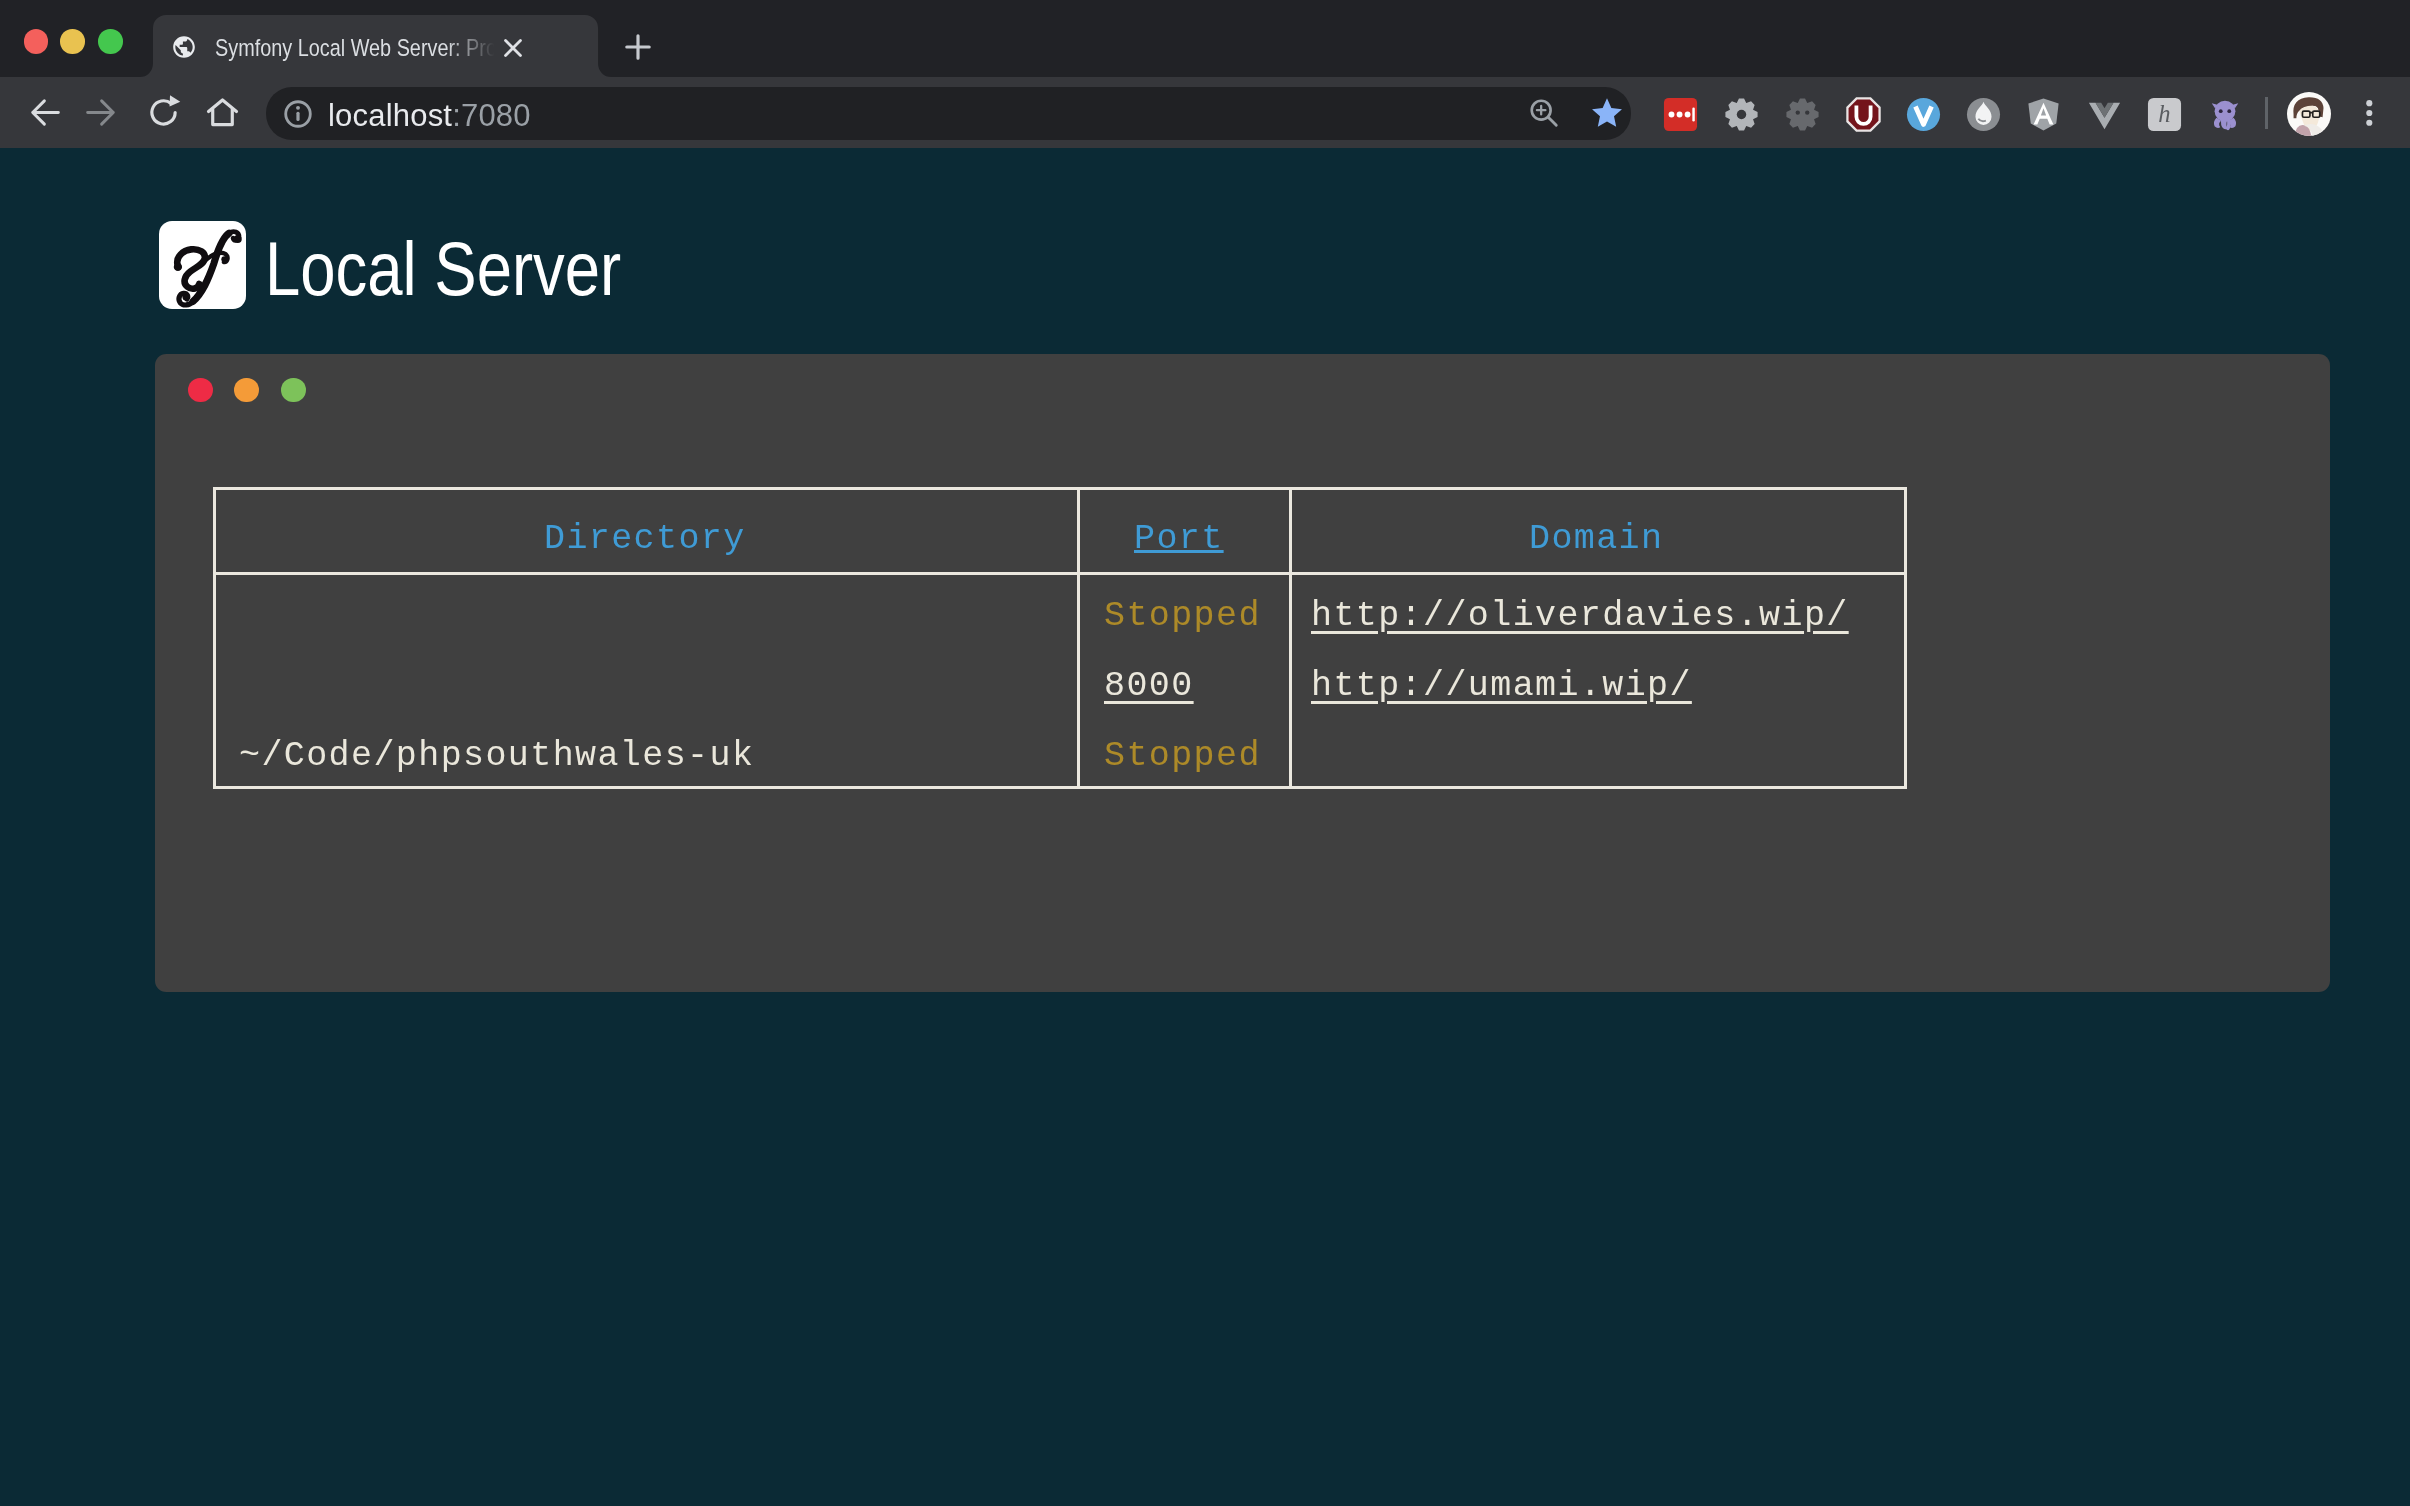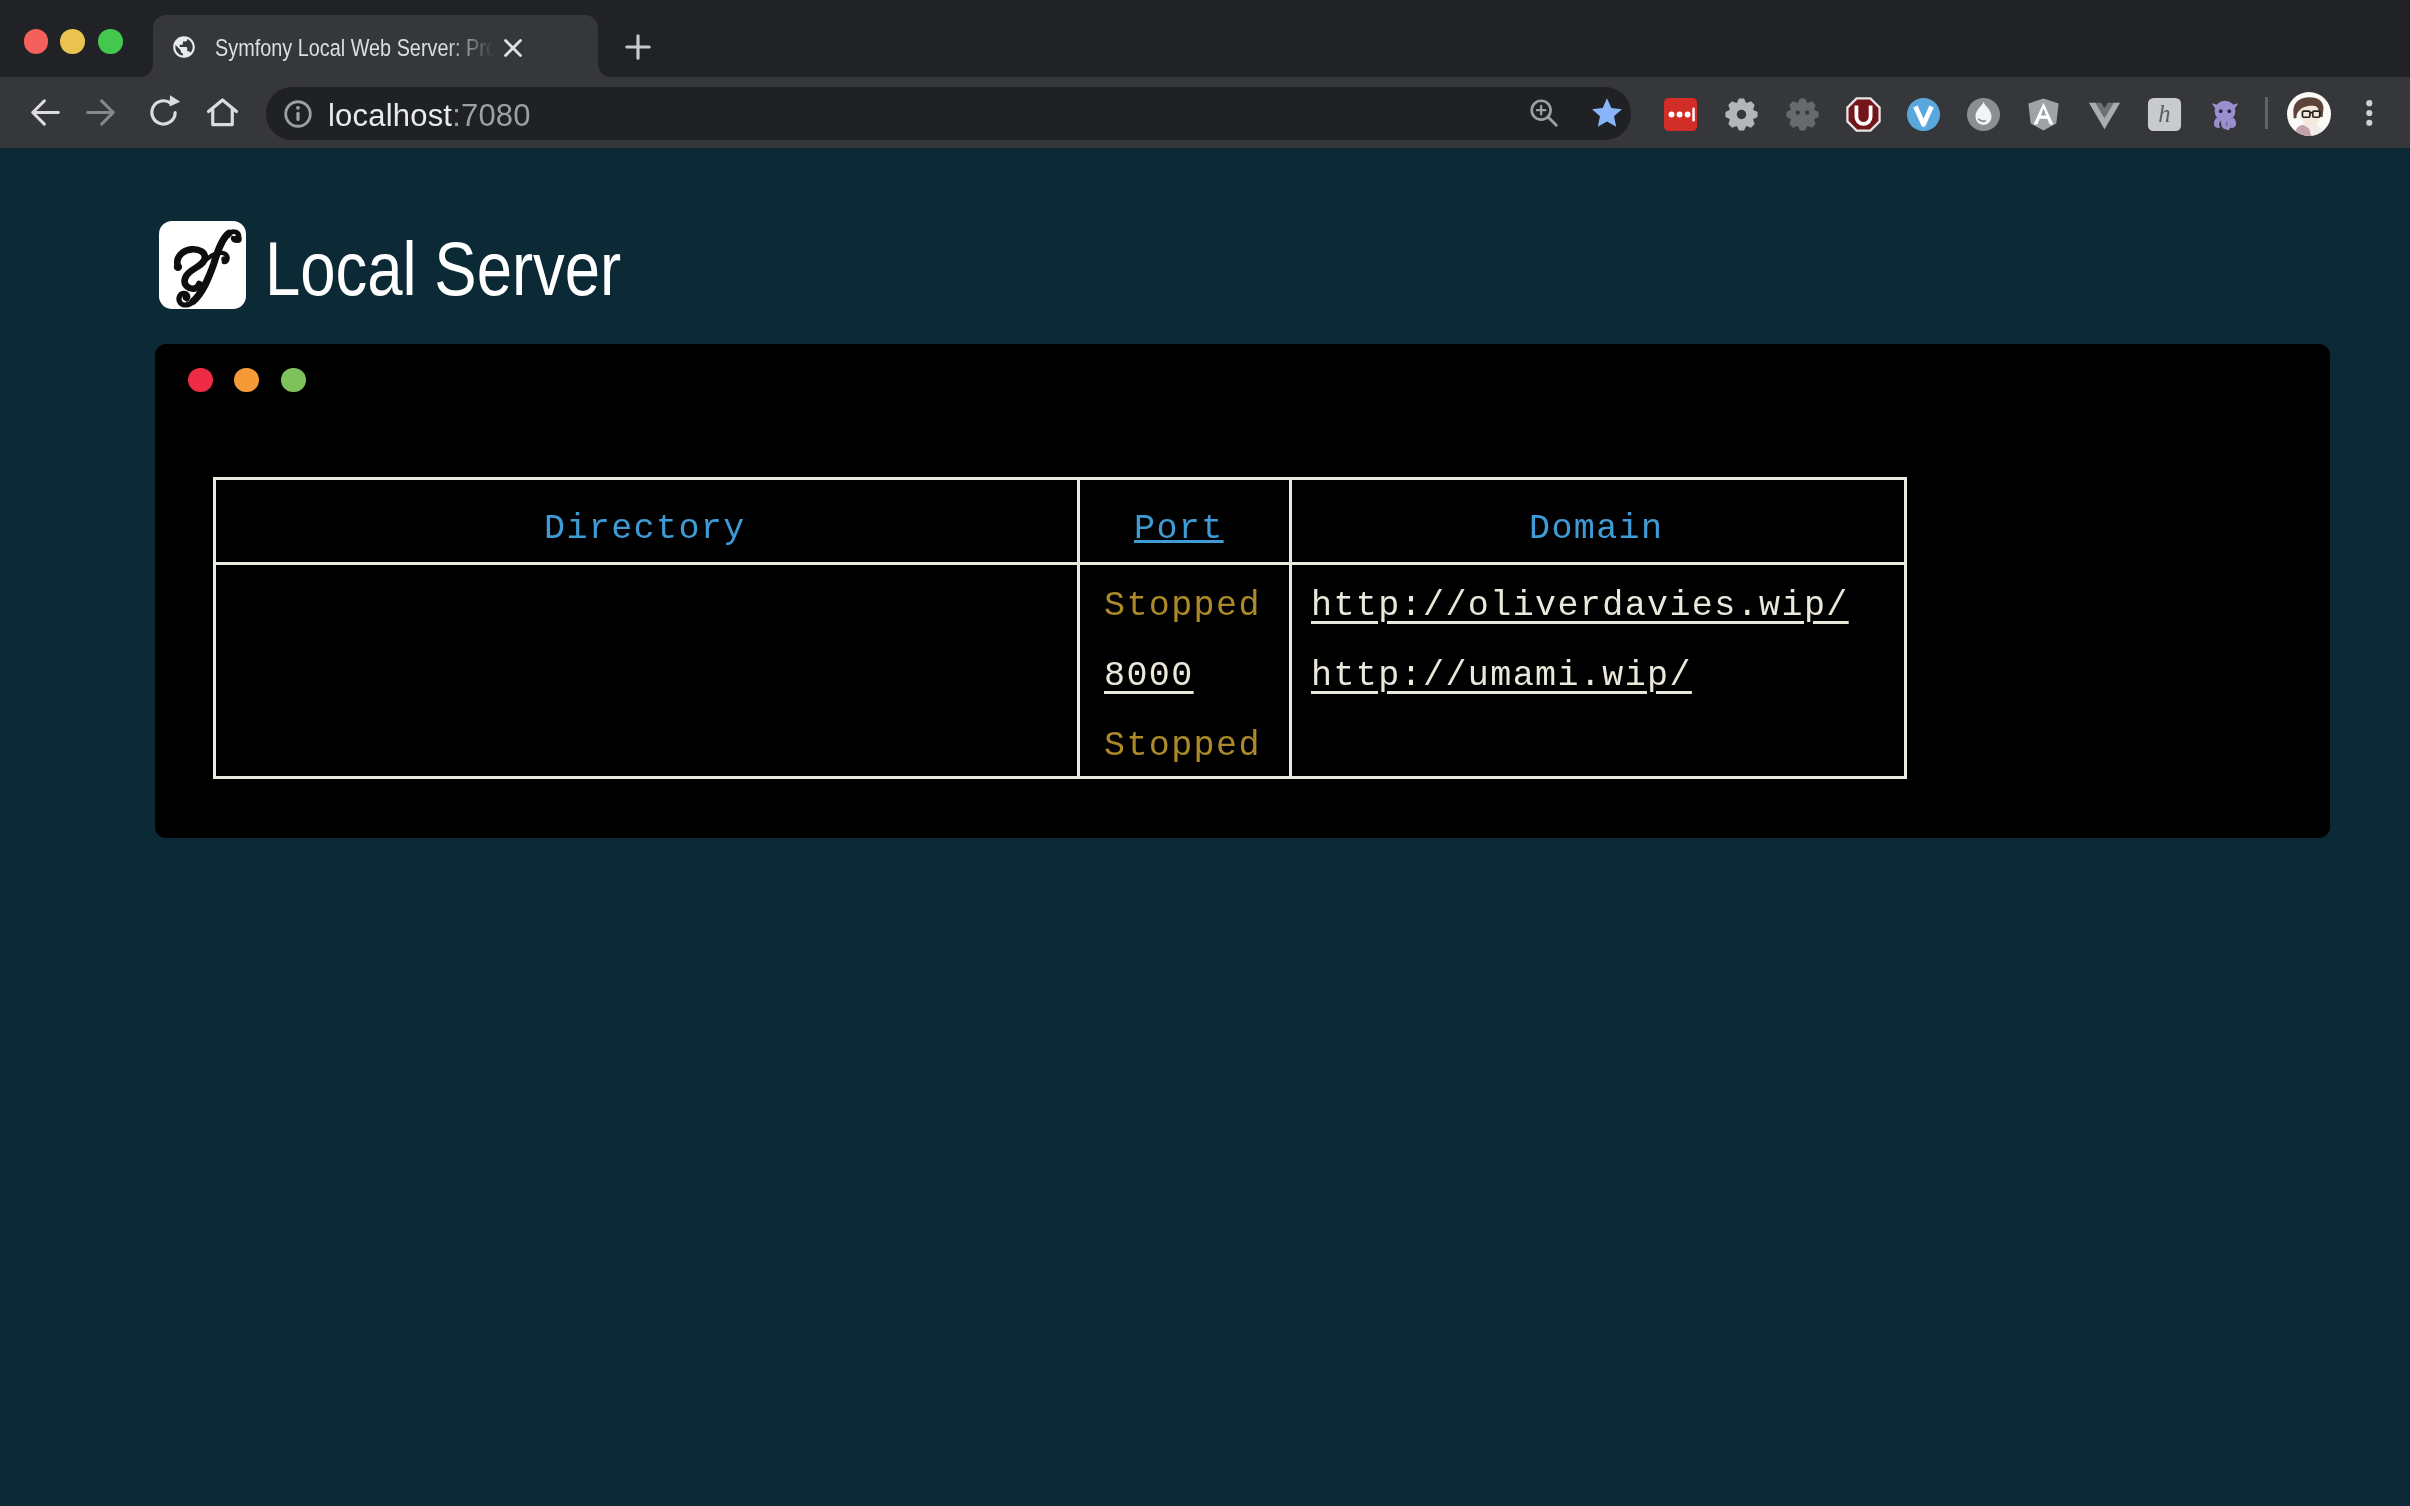--- a/index.html
+++ b/index.html
@@ -12,21 +12,21 @@
   .tl{border-radius:50%;width:24.5px;height:24.5px;top:29px;}
   #pill{left:266px;top:10.4px;width:1365px;height:53px;border-radius:26px;background:#202124;}
   #urltext{left:328px;top:21px;font-size:31px;color:#e8eaed;letter-spacing:0.2px;}
   #urltext .dim{color:#9aa0a6;}
   #tabtitle{left:215px;top:34px;width:377px;height:34px;overflow:hidden;font-size:24.5px;color:#dbdee2;white-space:nowrap;transform:scaleX(0.81);transform-origin:0 0;}
   #tabfade{left:446px;top:26px;width:62px;height:43px;background:linear-gradient(90deg,rgba(54,55,59,0),#36373b 78%);}
   
   #page{left:0;top:148px;width:2411px;height:1359px;background:#0b2a35;margin-left:36px;}
   #logobox{left:123px;top:73px;width:87px;height:88px;background:#fff;border-radius:13px;overflow:hidden;}
   #brand{left:229px;top:77px;font-size:76px;color:#fff;transform:scaleX(0.835);transform-origin:0 0;white-space:nowrap;}
-  #panel{left:119px;top:196px;width:2175px;height:494px;background:#000000;border-radius:11.3px;}
+  #panel{left:119px;top:206px;width:2175px;height:638px;background:#404040;border-radius:11.3px;}
   .dot{border-radius:50%;width:24.5px;height:24.5px;top:23.5px;}
   
   .bl{background:#ebe8df;}
   #tbl{left:58px;top:133px;width:1694px;height:304px;}
   .mono{font-family:"Liberation Mono",monospace;font-size:35px;letter-spacing:1.4px;line-height:43px;white-space:pre;}
   .hdr{color:#3f9bd5;}
   .cream{color:#eae7db;}
   .gold{color:#ad8a28;}
   a.lnk{color:#eae7db;text-decoration:underline;text-underline-offset:5.6px;text-decoration-thickness:2.8px;}
 </style>
@@ -213,18 +213,19 @@
         <div class="bl abs" style="left:1076px;top:0;width:2.8px;height:302px;"></div>
 
         <div class="mono hdr abs" style="left:331px;top:31px;">Directory</div>
         <div class="mono hdr abs" style="left:921px;top:31px;text-decoration:underline;">Port</div>
         <div class="mono hdr abs" style="left:1316px;top:31px;">Domain</div>
 
         <div class="mono gold  abs" style="left:891px;top:108px;">Stopped</div>
         <div class="mono abs" style="left:1098px;top:108px;"><a class="lnk">http://oliverdavies.wip/</a></div>
         <div class="mono abs" style="left:891px;top:178px;"><a class="lnk">8000</a></div>
         <div class="mono abs" style="left:1098px;top:178px;"><a class="lnk">http://umami.wip/</a></div>
+        <div class="mono cream abs" style="left:26px;top:248px;">~/Code/phpsouthwales-uk</div>
         <div class="mono gold  abs" style="left:891px;top:248px;">Stopped</div>
       </div>
     </div>
   </div>
 </div>
 
 
 </body></html>

